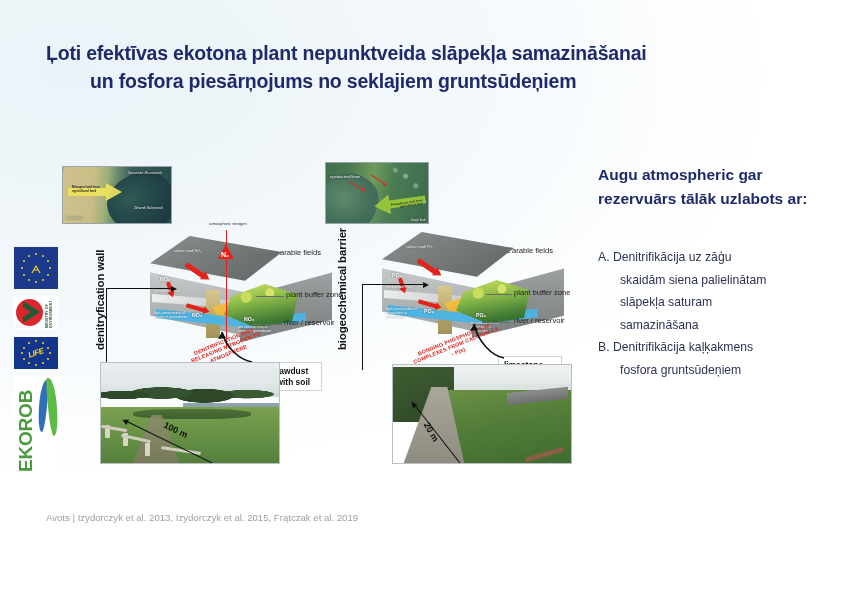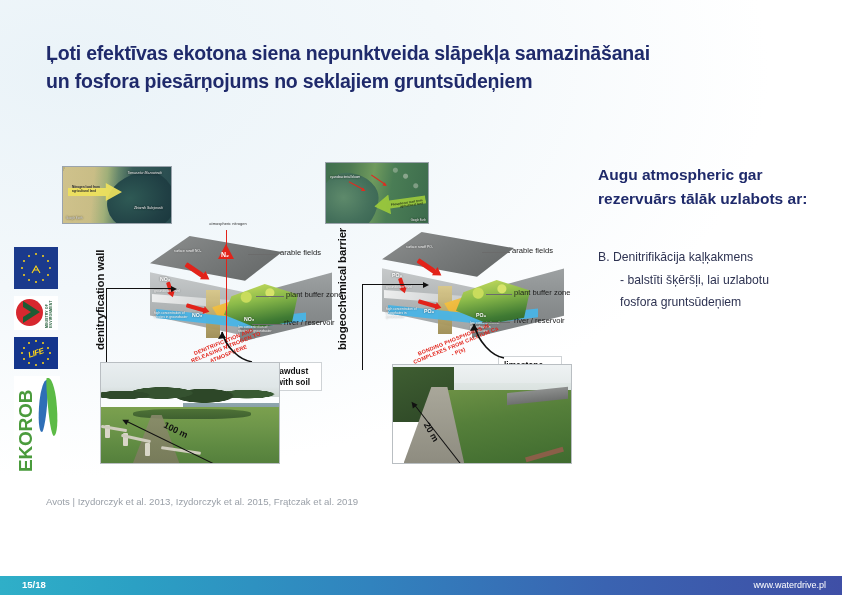--- a/index.html
+++ b/index.html
@@ -14,21 +14,21 @@
       radial-gradient(ellipse 900px 520px at 8% 12%, #eaf3f8 0%, #f3f8fb 42%, #ffffff 78%),
       linear-gradient(160deg,#eef5f9 0%, #ffffff 55%, #fdfdff 100%);
   }
 
   
   .title{
     position:absolute;left:46px;top:40px;width:720px;
     font-size:19.5px;font-weight:bold;line-height:1.42;
     color:#1F2A6B;letter-spacing:-0.2px;
   }
-  .title .l2{display:block;}
+  .title .l2{display:block;margin-left:44px;}
 
   
   .logos{position:absolute;left:14px;top:247px;width:48px;}
   .logo{margin-bottom:7px;position:relative;}
 
   .logo-interreg{
     width:44px;height:42px;background:#1B3A8C;position:relative;overflow:hidden;
   }
   .logo-interreg .ring{
     position:absolute;left:50%;top:50%;transform:translate(-50%,-50%);
@@ -340,40 +340,40 @@
     font-size:15.5px;font-weight:bold;color:#1F2A6B;line-height:1.55;
   }
   .rbody{position:absolute;left:598px;top:246px;width:240px;}
   .ritem{
     font-size:12.2px;color:#2E3352;line-height:1.85;
   }
   .ritem .ind{display:block;padding-left:22px;}
 
   
   .source{
-    position:absolute;left:46px;top:496px;font-size:9.6px;color:#9aa0a8;
+    position:absolute;left:46px;top:512px;font-size:9.6px;color:#9aa0a8;
   }
   .footer{
     position:absolute;left:0;bottom:0;width:842px;height:19px;
     background:linear-gradient(90deg,#2FAFC8 0%,#2BA0C4 16%,#3183BE 44%,#3A63B1 72%,#3F4FA6 100%);
   }
   .footer .pg{
     position:absolute;left:22px;top:3px;font-size:9.5px;font-weight:bold;color:#ffffff;
   }
   .footer .url{
     position:absolute;right:16px;top:4px;font-size:9px;color:#ffffff;
   }
 </style>
 </head>
 <body>
 
 <div class="slide">
 
   <div class="title">
-    <span>Ļoti efektīvas ekotona siena nepunktveida slāpekļa samazināšanai</span>
+    <span>Ļoti efektīvas ekotona plant nepunktveida slāpekļa samazināšanai</span>
     <span class="l2">un fosfora piesārņojums no seklajiem gruntsūdeņiem</span>
   </div>
 
   <div class="logos">
 
     <div class="logo">
       <div class="logo-interreg">
         <div class="ring">
           <i style="left:14px;top:0px"></i>
             <i style="left:21px;top:2px"></i>
@@ -580,26 +580,27 @@
       <div class="mline" style="left:22px;top:40px;width:94px;transform:rotate(52deg);transform-origin:left center;"></div>
       <div class="measure" style="left:28px;top:62px;transform:rotate(60deg);">20 m</div>
     </div>
 
   </div>
 
   <div class="rhead">Augu atmospheric gar rezervuārs tālāk uzlabots ar:</div>
 
   <div class="rbody">
     <div class="ritem">
+      <span>A. Denitrifikācija uz zāģu</span>
+      <span class="ind">skaidām siena palielinātam</span>
+      <span class="ind">slāpekļa saturam</span>
+      <span class="ind">samazināšana</span>
+    </div>
+    <div class="ritem">
       <span>B. Denitrifikācija kaļķakmens</span>
-      <span class="ind">- balstīti šķēršļi, lai uzlabotu</span>
       <span class="ind">fosfora gruntsūdeņiem</span>
     </div>
   </div>
 
   <div class="source">Avots | Izydorczyk et al. 2013, Izydorczyk et al. 2015, Frątczak et al. 2019</div>
 
-  <div class="footer">
-    <div class="pg">15/18</div>
-    <div class="url">www.waterdrive.pl</div>
-  </div>
 
 </div>
 
 </body></html>

